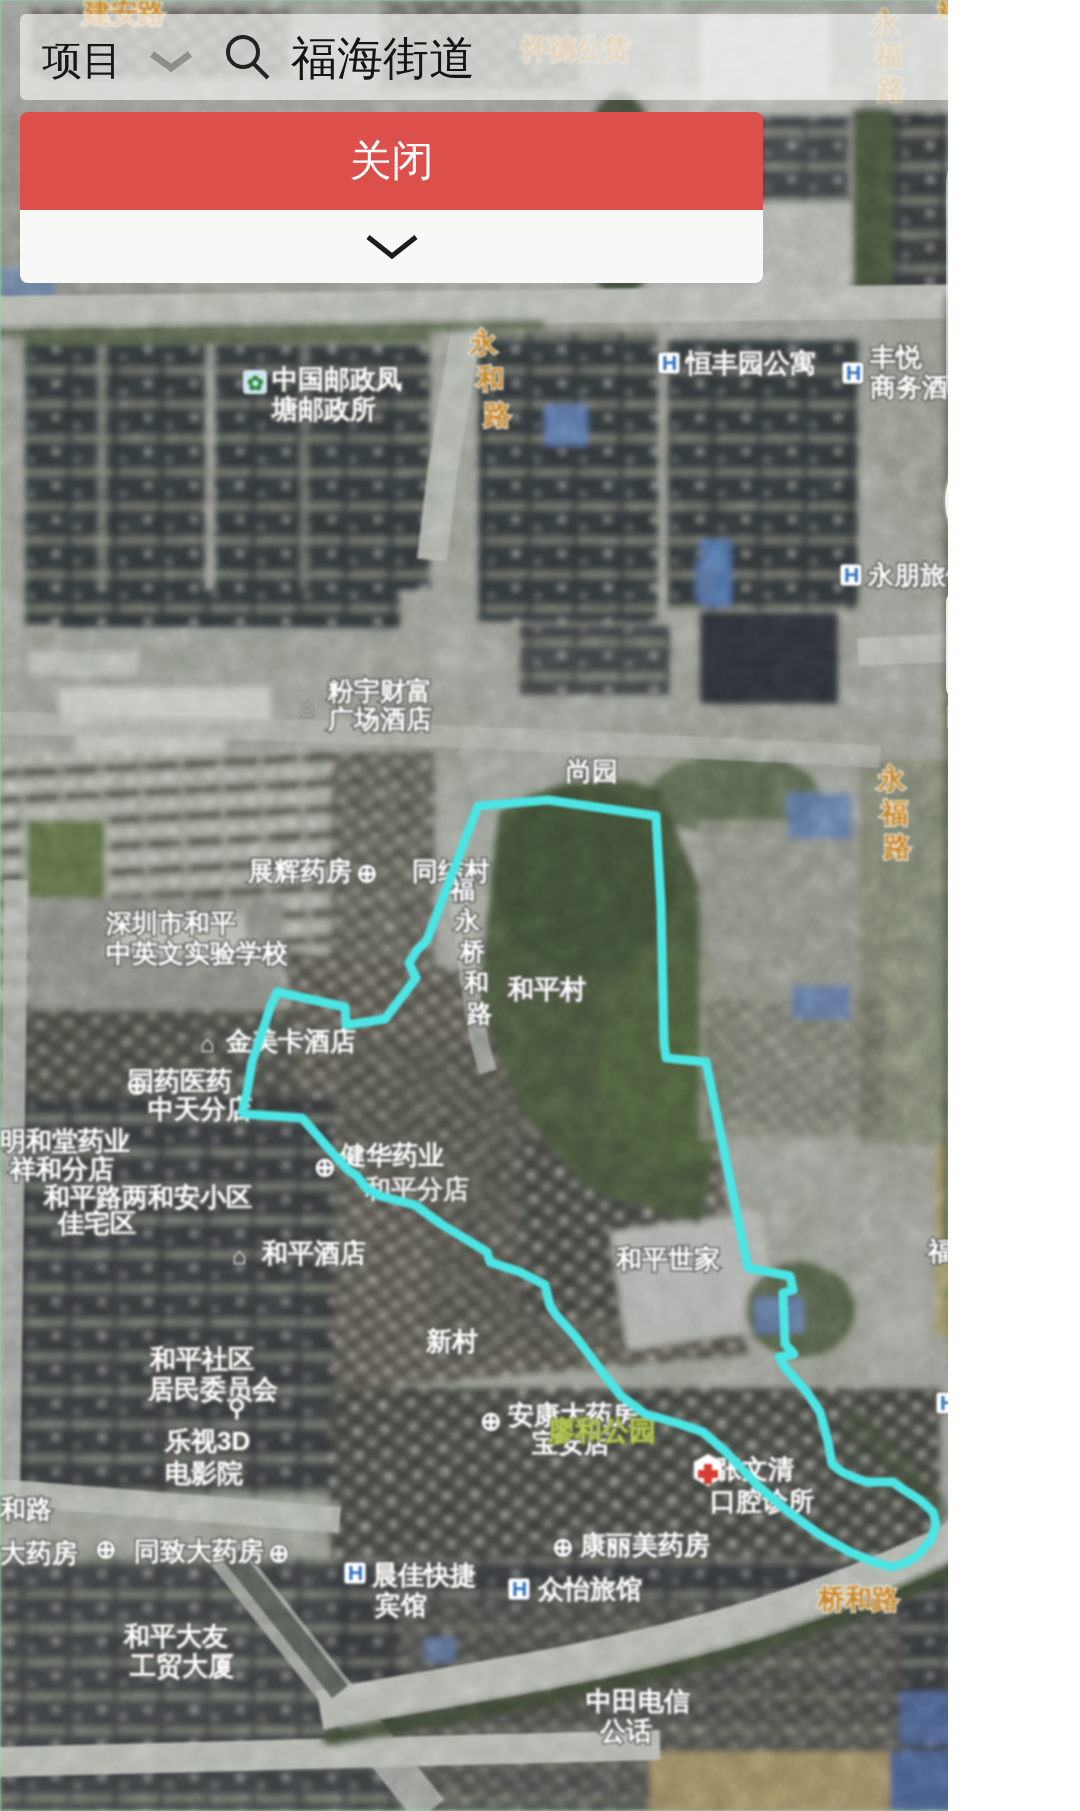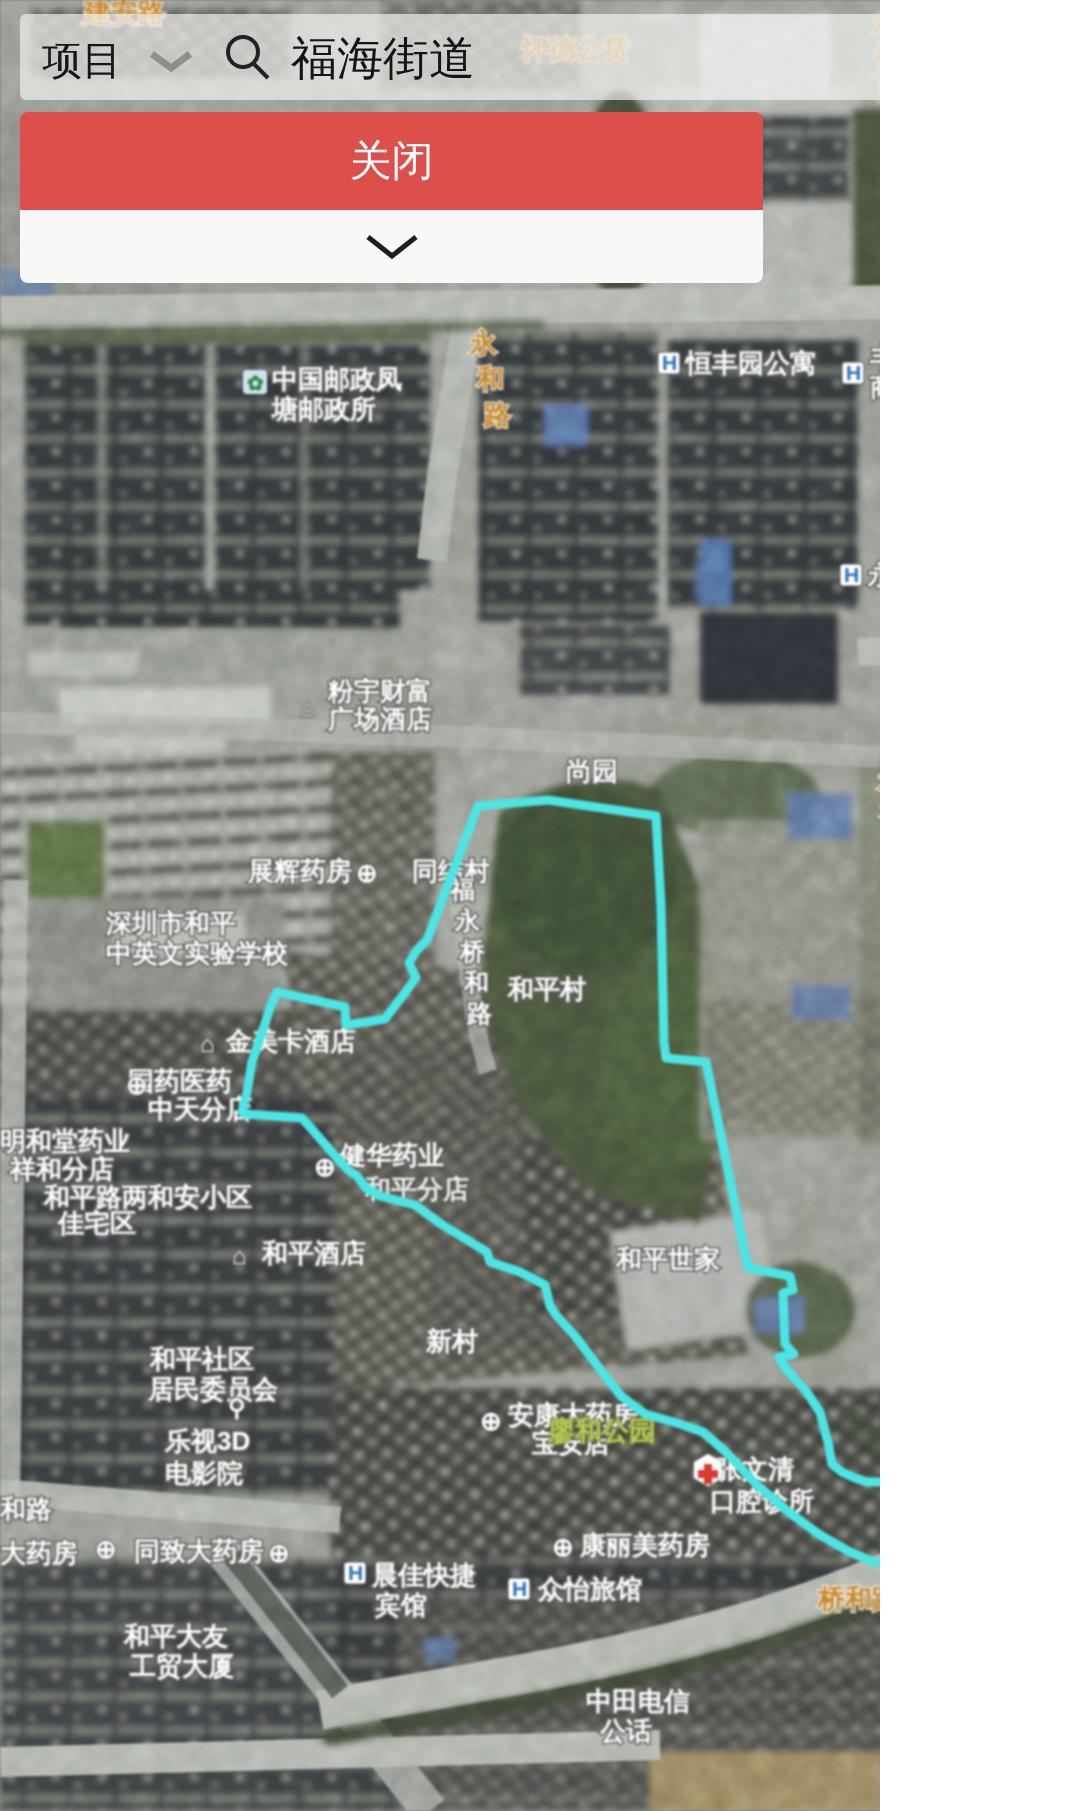--- a/index.html
+++ b/index.html
@@ -1,16 +1,16 @@
 <!DOCTYPE html>
 <html><head>
 <meta charset="utf-8">
 <style>
 html,body{margin:0;padding:0;}
-.stage{position:relative;width:880px;height:1811px;overflow:hidden;background:#737373;font-family:"Liberation Sans",sans-serif;text-decoration:underline;}
+.stage{position:relative;width:948px;height:1811px;overflow:hidden;background:#86efac;font-family:"Liberation Sans",sans-serif;text-decoration:underline;}
 .mapwrap{position:absolute;left:0;top:0;width:1080px;height:1811px;filter:blur(1.3px);}
 .ui{position:absolute;font-family:"Liberation Sans",sans-serif;}
 </style>
 </head>
 <body>
 <div class="stage">
 
 <div class="mapwrap">
 <svg width="1080" height="1811" viewBox="0 0 1080 1811" xmlns="http://www.w3.org/2000/svg">
 <defs>

